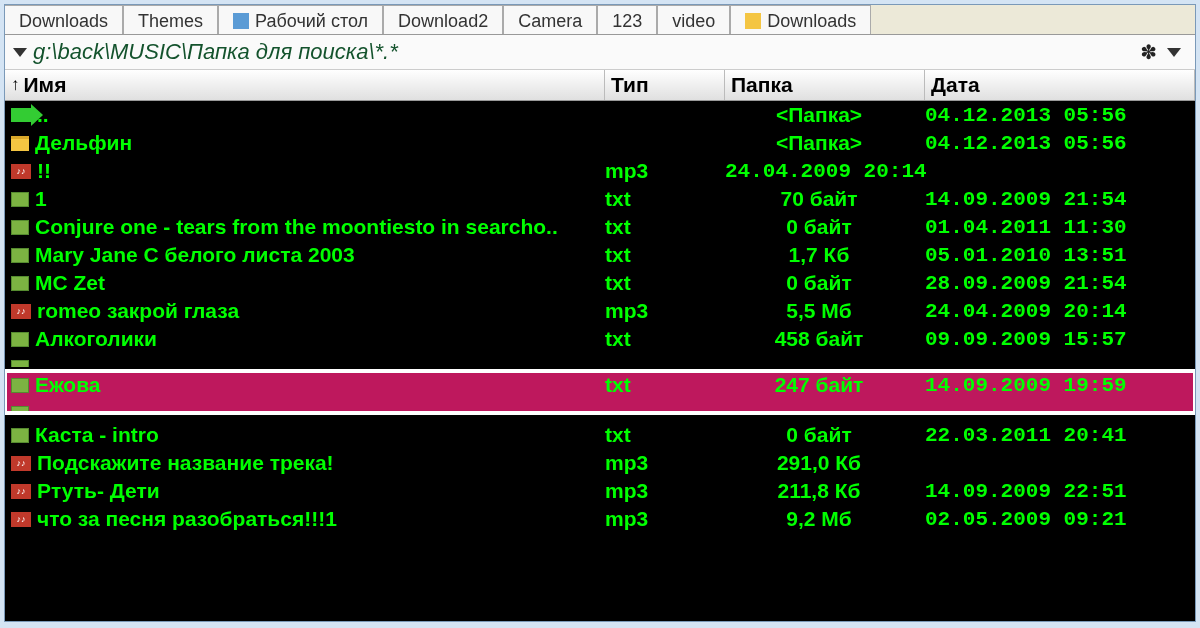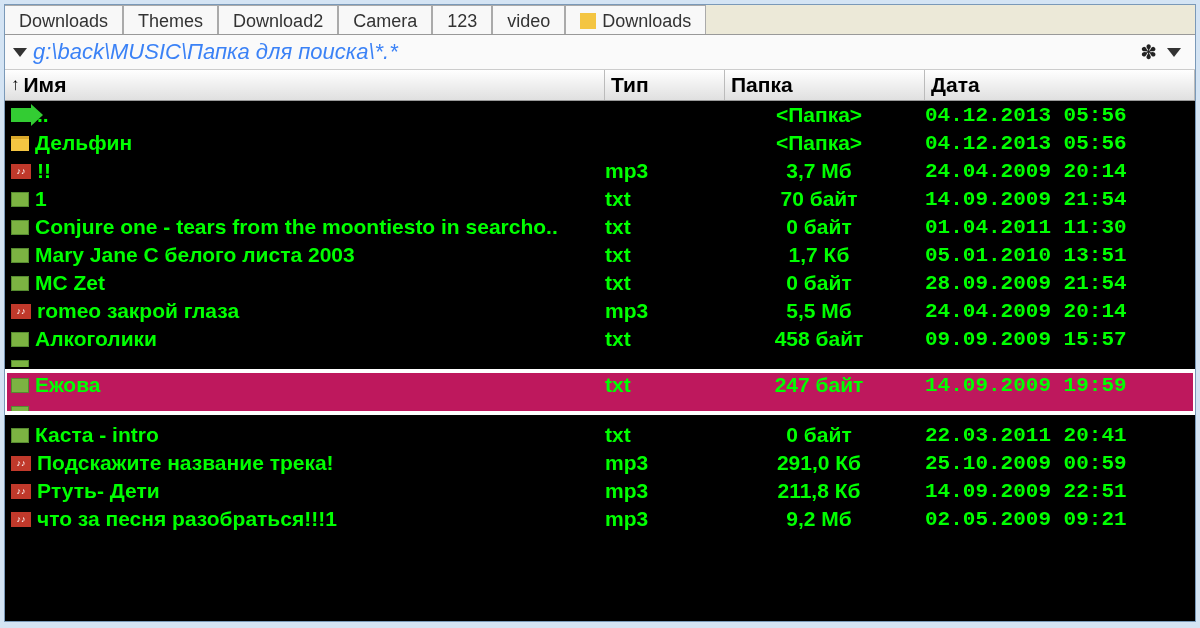--- a/index.html
+++ b/index.html
@@ -5,21 +5,21 @@
 * { margin:0; padding:0; box-sizing:border-box; }
 body { font-family: Arial, sans-serif; background:#d4e4f4; width:1200px; height:628px; overflow:hidden; }
 .outer { border:1px solid #7a99b8; background:#f0f0f0; margin:4px; }
 .tabbar { display:flex; height:30px; background:#ece9d8; border-bottom:1px solid #999; align-items:stretch; overflow:hidden; }
 .tab { border:1px solid #aaa; background:#f8f8f8; padding:2px 14px 0; font-size:18px; color:#333; display:flex; align-items:center; gap:6px; border-bottom:none; white-space:nowrap;}
 .tab.cut { border-left:none; }
 .dummyicon { width:16px; height:16px; background:#5b9bd5; display:inline-block; }
 .dummyicon.yellow { background:#f4c542; }
 .pathrow { display:flex; align-items:center; padding:4px 8px; background:#fafafa; border-bottom:1px solid #ccc; font-size:22px; }
 .pathrow .tri { width:0; height:0; border-left:7px solid transparent; border-right:7px solid transparent; border-top:9px solid #333; margin-right:6px; }
-.path { flex:1; color:#3b82f6; font-style:italic; }
+.path { flex:1; color:#14532d; font-style:italic; }
 .pathright { display:flex; gap:10px; align-items:center; padding-right:6px;}
 .star { font-size:20px; color:#222; }
 .droptri { width:0; height:0; border-left:7px solid transparent; border-right:7px solid transparent; border-top:9px solid #333; }
 .headers { display:flex; background:linear-gradient(#fff,#e0e0e0); border-bottom:1px solid #999; font-weight:bold; font-size:21px; color:#000;}
 .headers > div { padding:3px 6px; border-right:1px solid #bbb; display:flex; align-items:center; gap:4px;}
 .col-name { width:600px; }
 .col-type { width:120px; }
 .col-size { width:200px; justify-content:flex-start;}
 .col-date { flex:1; }
 .uparrow { font-size:17px; }
@@ -39,20 +39,24 @@
 .cutrow .filerow{ height:28px; }
 .spacer { height:4px; background:#000; }
 </style>
 </head>
 <body>
 
 <div class="outer">
   <div class="tabbar">
     <div class="tab cut">Downloads</div>
     <div class="tab">Themes</div>
+    <div class="tab">
+        <span class="dummyicon"></span>
+        <span>Рабочий стол</span>
+      </div>
     <div class="tab">Download2</div>
     <div class="tab">Camera</div>
     <div class="tab">123</div>
     <div class="tab">video</div>
     <div class="tab">
         <span class="dummyicon yellow"></span>
         <span>Downloads</span>
       </div>
   </div>
   <div class="pathrow">
@@ -91,21 +95,20 @@
           <div class="c2"></div>
           <div class="c3">&lt;Папка&gt;</div>
           <div class="c4">04.12.2013 05:56</div>
         </div>
         <div class="filerow">
           <div class="c1">
             <span class="icon-mp3">♪♪</span>
             <span>!!</span>
           </div>
           <div class="c2">mp3</div>
-          <div class="c3">3,7 Мб</div>
           <div class="c4">24.04.2009 20:14</div>
         </div>
         <div class="filerow">
           <div class="c1">
             <span class="icon-txt"></span>
             <span>1</span>
           </div>
           <div class="c2">txt</div>
           <div class="c3">70 байт</div>
           <div class="c4">14.09.2009 21:54</div>
@@ -192,21 +195,20 @@
           <div class="c3">0 байт</div>
           <div class="c4">22.03.2011 20:41</div>
         </div>
         <div class="filerow">
           <div class="c1">
             <span class="icon-mp3">♪♪</span>
             <span>Подскажите название трека!</span>
           </div>
           <div class="c2">mp3</div>
           <div class="c3">291,0 Кб</div>
-          <div class="c4">25.10.2009 00:59</div>
         </div>
         <div class="filerow">
           <div class="c1">
             <span class="icon-mp3">♪♪</span>
             <span>Ртуть- Дети</span>
           </div>
           <div class="c2">mp3</div>
           <div class="c3">211,8 Кб</div>
           <div class="c4">14.09.2009 22:51</div>
         </div>

